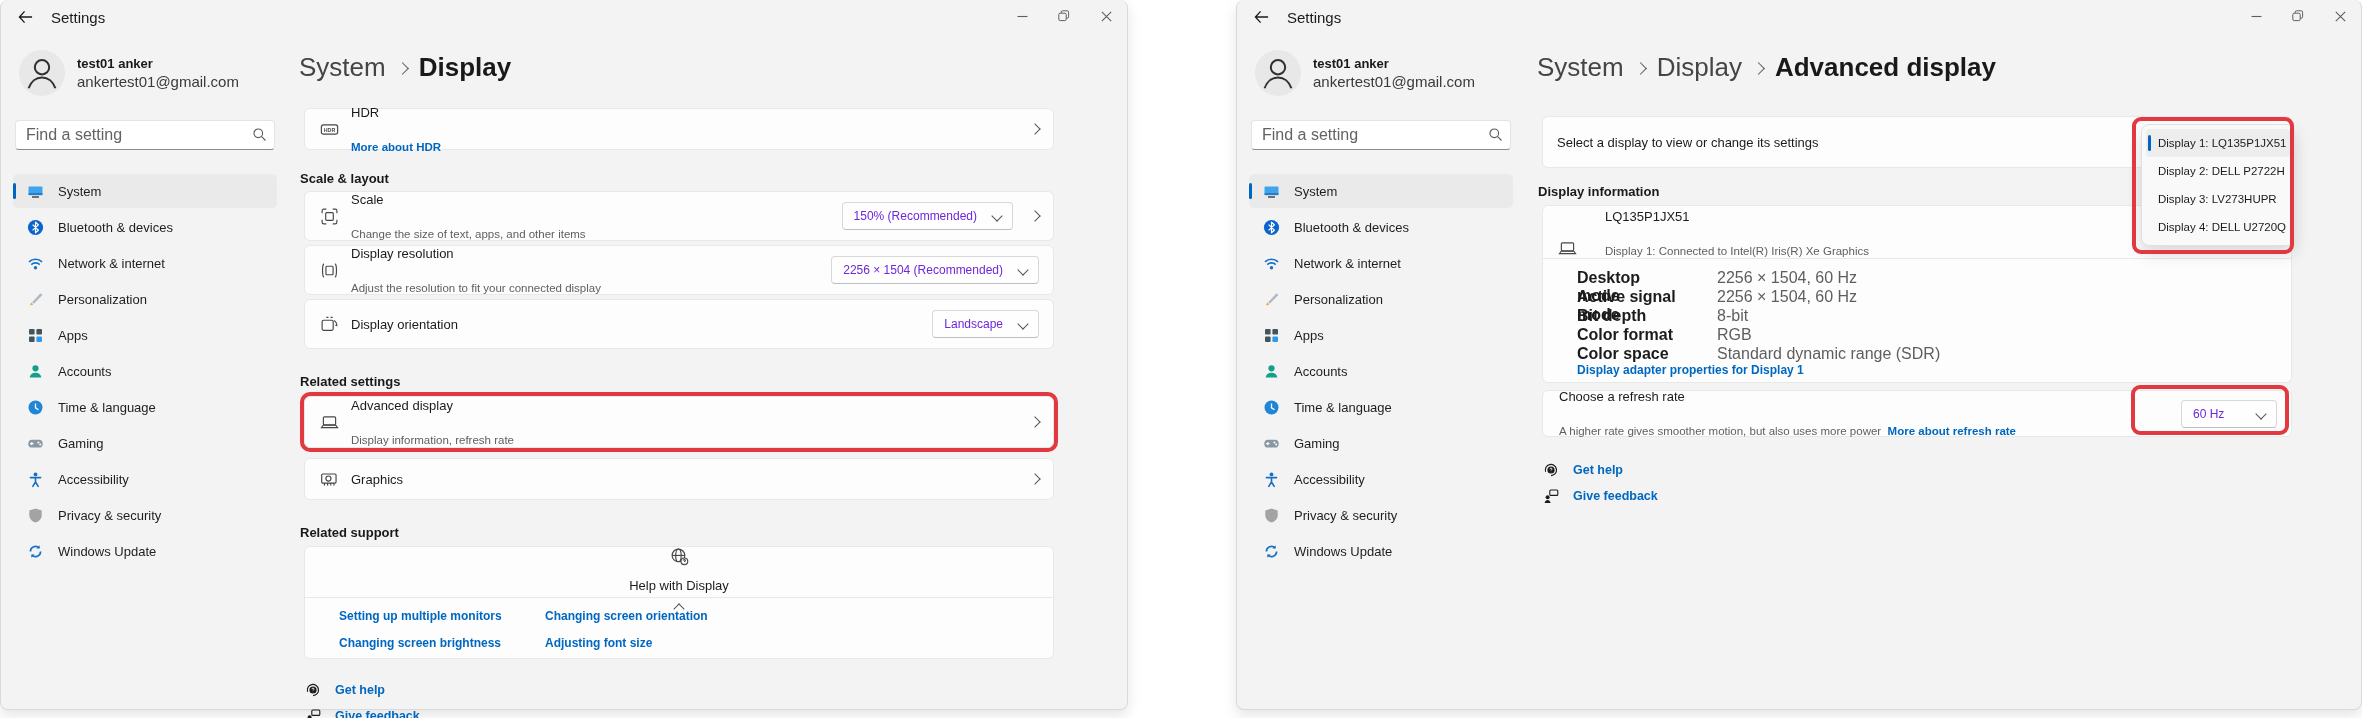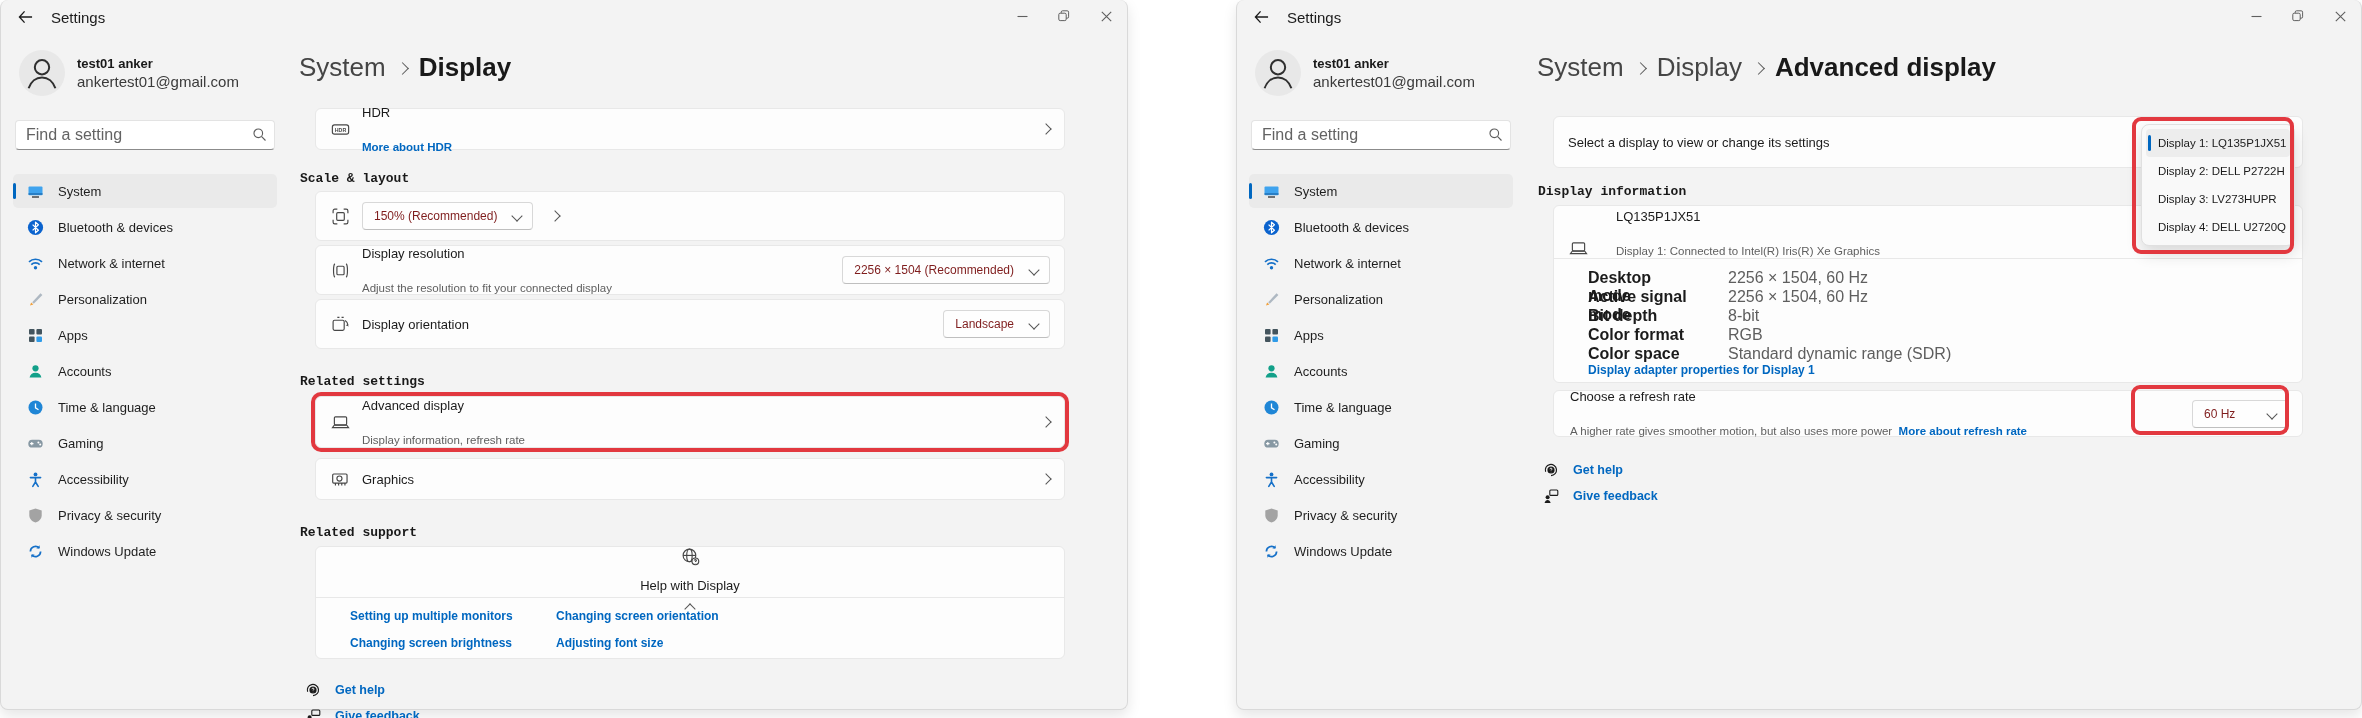--- a/index.html
+++ b/index.html
@@ -29,33 +29,33 @@
   .nav-item.selected::before{content:"";position:absolute;left:0;top:9px;width:3px;height:16px;border-radius:2px;background:var(--accent,#0067c0);}
   .nav-ico{width:17px;height:17px;flex:none;display:flex;}
   
   .main{position:absolute;top:34px;width:752px;}
   #win-left .main{left:298px;}
   #win-right .main{left:300px;}
   .crumb{position:absolute;top:18px;left:0;font-size:26px;display:flex;align-items:center;gap:12px;white-space:nowrap;}
   .crumb .parent{color:#454545;cursor:pointer;}
   .crumb .current{font-weight:700;color:#191919;}
   .sepchev{width:8px;height:8px;border-right:1.6px solid #5a5a5a;border-bottom:1.6px solid #5a5a5a;transform:rotate(-45deg);margin-top:2px;}
-  .sec-head{position:absolute;left:1px;font-size:13px;font-weight:700;color:#191919;font-family:Liberation Mono, monospace;}
-  .card{position:absolute;left:16px;width:750px;background:#fdfdfd;border:1px solid #e8e8e8;border-radius:6px;box-sizing:border-box;display:flex;align-items:center;padding:0 14px;gap:12px;}
+  .sec-head{position:absolute;left:1px;font-size:13px;font-weight:700;color:#191919;}
+  .card{position:absolute;left:5px;width:750px;background:#fdfdfd;border:1px solid #e8e8e8;border-radius:6px;box-sizing:border-box;display:flex;align-items:center;padding:0 14px;gap:12px;}
   .card.clickable{cursor:pointer;}
   .row-ico{width:20px;flex:none;display:flex;align-items:center;justify-content:center;}
   .rt{flex:1;min-width:0;}
   .t1{font-size:13px;color:#1b1b1b;line-height:15px;}
   .t2{font-size:11.5px;color:#5f5f5f;margin-top:21px;line-height:13px;}
   .blue{color:var(--accent,#0067c0);font-weight:700;cursor:pointer;}
   .chev{width:7px;height:7px;border-right:1.5px solid #555;border-bottom:1.5px solid #555;flex:none;}
   .chev.r{transform:rotate(-45deg);}
   .chev.d{transform:rotate(45deg);}
   .chev.u{transform:rotate(-135deg);}
-  .select{height:28px;border:1px solid #d8d8d8;border-bottom-color:#bfbfbf;background:#fefefe;border-radius:4px;display:flex;align-items:center;gap:16px;padding:0 11px;font-size:12px;color:#7f1d1d;cursor:pointer;flex:none;box-sizing:border-box;}
+  .select{height:28px;border:1px solid #d8d8d8;border-bottom-color:#bfbfbf;background:#fefefe;border-radius:4px;display:flex;align-items:center;gap:16px;padding:0 11px;font-size:12px;color:#6d28d9;cursor:pointer;flex:none;box-sizing:border-box;}
   .redframe{position:absolute;border:4px solid var(--highlight,#e2383f);border-radius:9px;pointer-events:none;box-sizing:border-box;z-index:30;}
   .red-outline{box-shadow:0 0 0 4px var(--highlight,#e2383f);}
   
   .help-links a{display:block;font-size:12px;font-weight:700;color:var(--accent,#0067c0);text-decoration:none;cursor:pointer;}
   .foot-link{position:absolute;display:flex;align-items:center;gap:14px;font-size:12.5px;font-weight:700;color:var(--accent,#0067c0);cursor:pointer;}
   
   .info-row{position:absolute;left:34px;font-size:16px;}
   .info-row .lab{font-weight:700;color:#1b1b1b;display:inline-block;width:106px;}
   .info-row .val{color:#5e5e5e;position:absolute;left:140px;white-space:nowrap;}
   
@@ -249,20 +249,24 @@
 
     <div class="sec-head" style="top:137px;">Scale &amp; layout</div>
 
     <div class="card" style="top:157px;height:50px;">
       <span class="row-ico">
           <svg width="19" height="19" viewBox="0 0 18 18" fill="none" stroke="#474747" stroke-width="1.1">
             <path d="M2 6V3.6A1.6 1.6 0 0 1 3.6 2H6M12 2h2.4A1.6 1.6 0 0 1 16 3.6V6M16 12v2.4a1.6 1.6 0 0 1-1.6 1.6H12M6 16H3.6A1.6 1.6 0 0 1 2 14.4V12"></path>
             <rect x="5.4" y="5.4" width="7.2" height="7.2" rx="1"></rect>
           </svg>
         </span>
+      <div class="rt">
+        <div class="t1">Scale</div>
+        <div class="t2">Change the size of text, apps, and other items</div>
+      </div>
       <div class="select">
         <span>150% (Recommended)</span>
         <span class="chev d"></span>
       </div>
       <span class="chev r" style="margin-left:6px;"></span>
     </div>
 
     <div class="card" style="top:211px;height:50px;">
       <span class="row-ico">
           <svg width="19" height="19" viewBox="0 0 18 18" fill="none" stroke="#474747" stroke-width="1.1">

